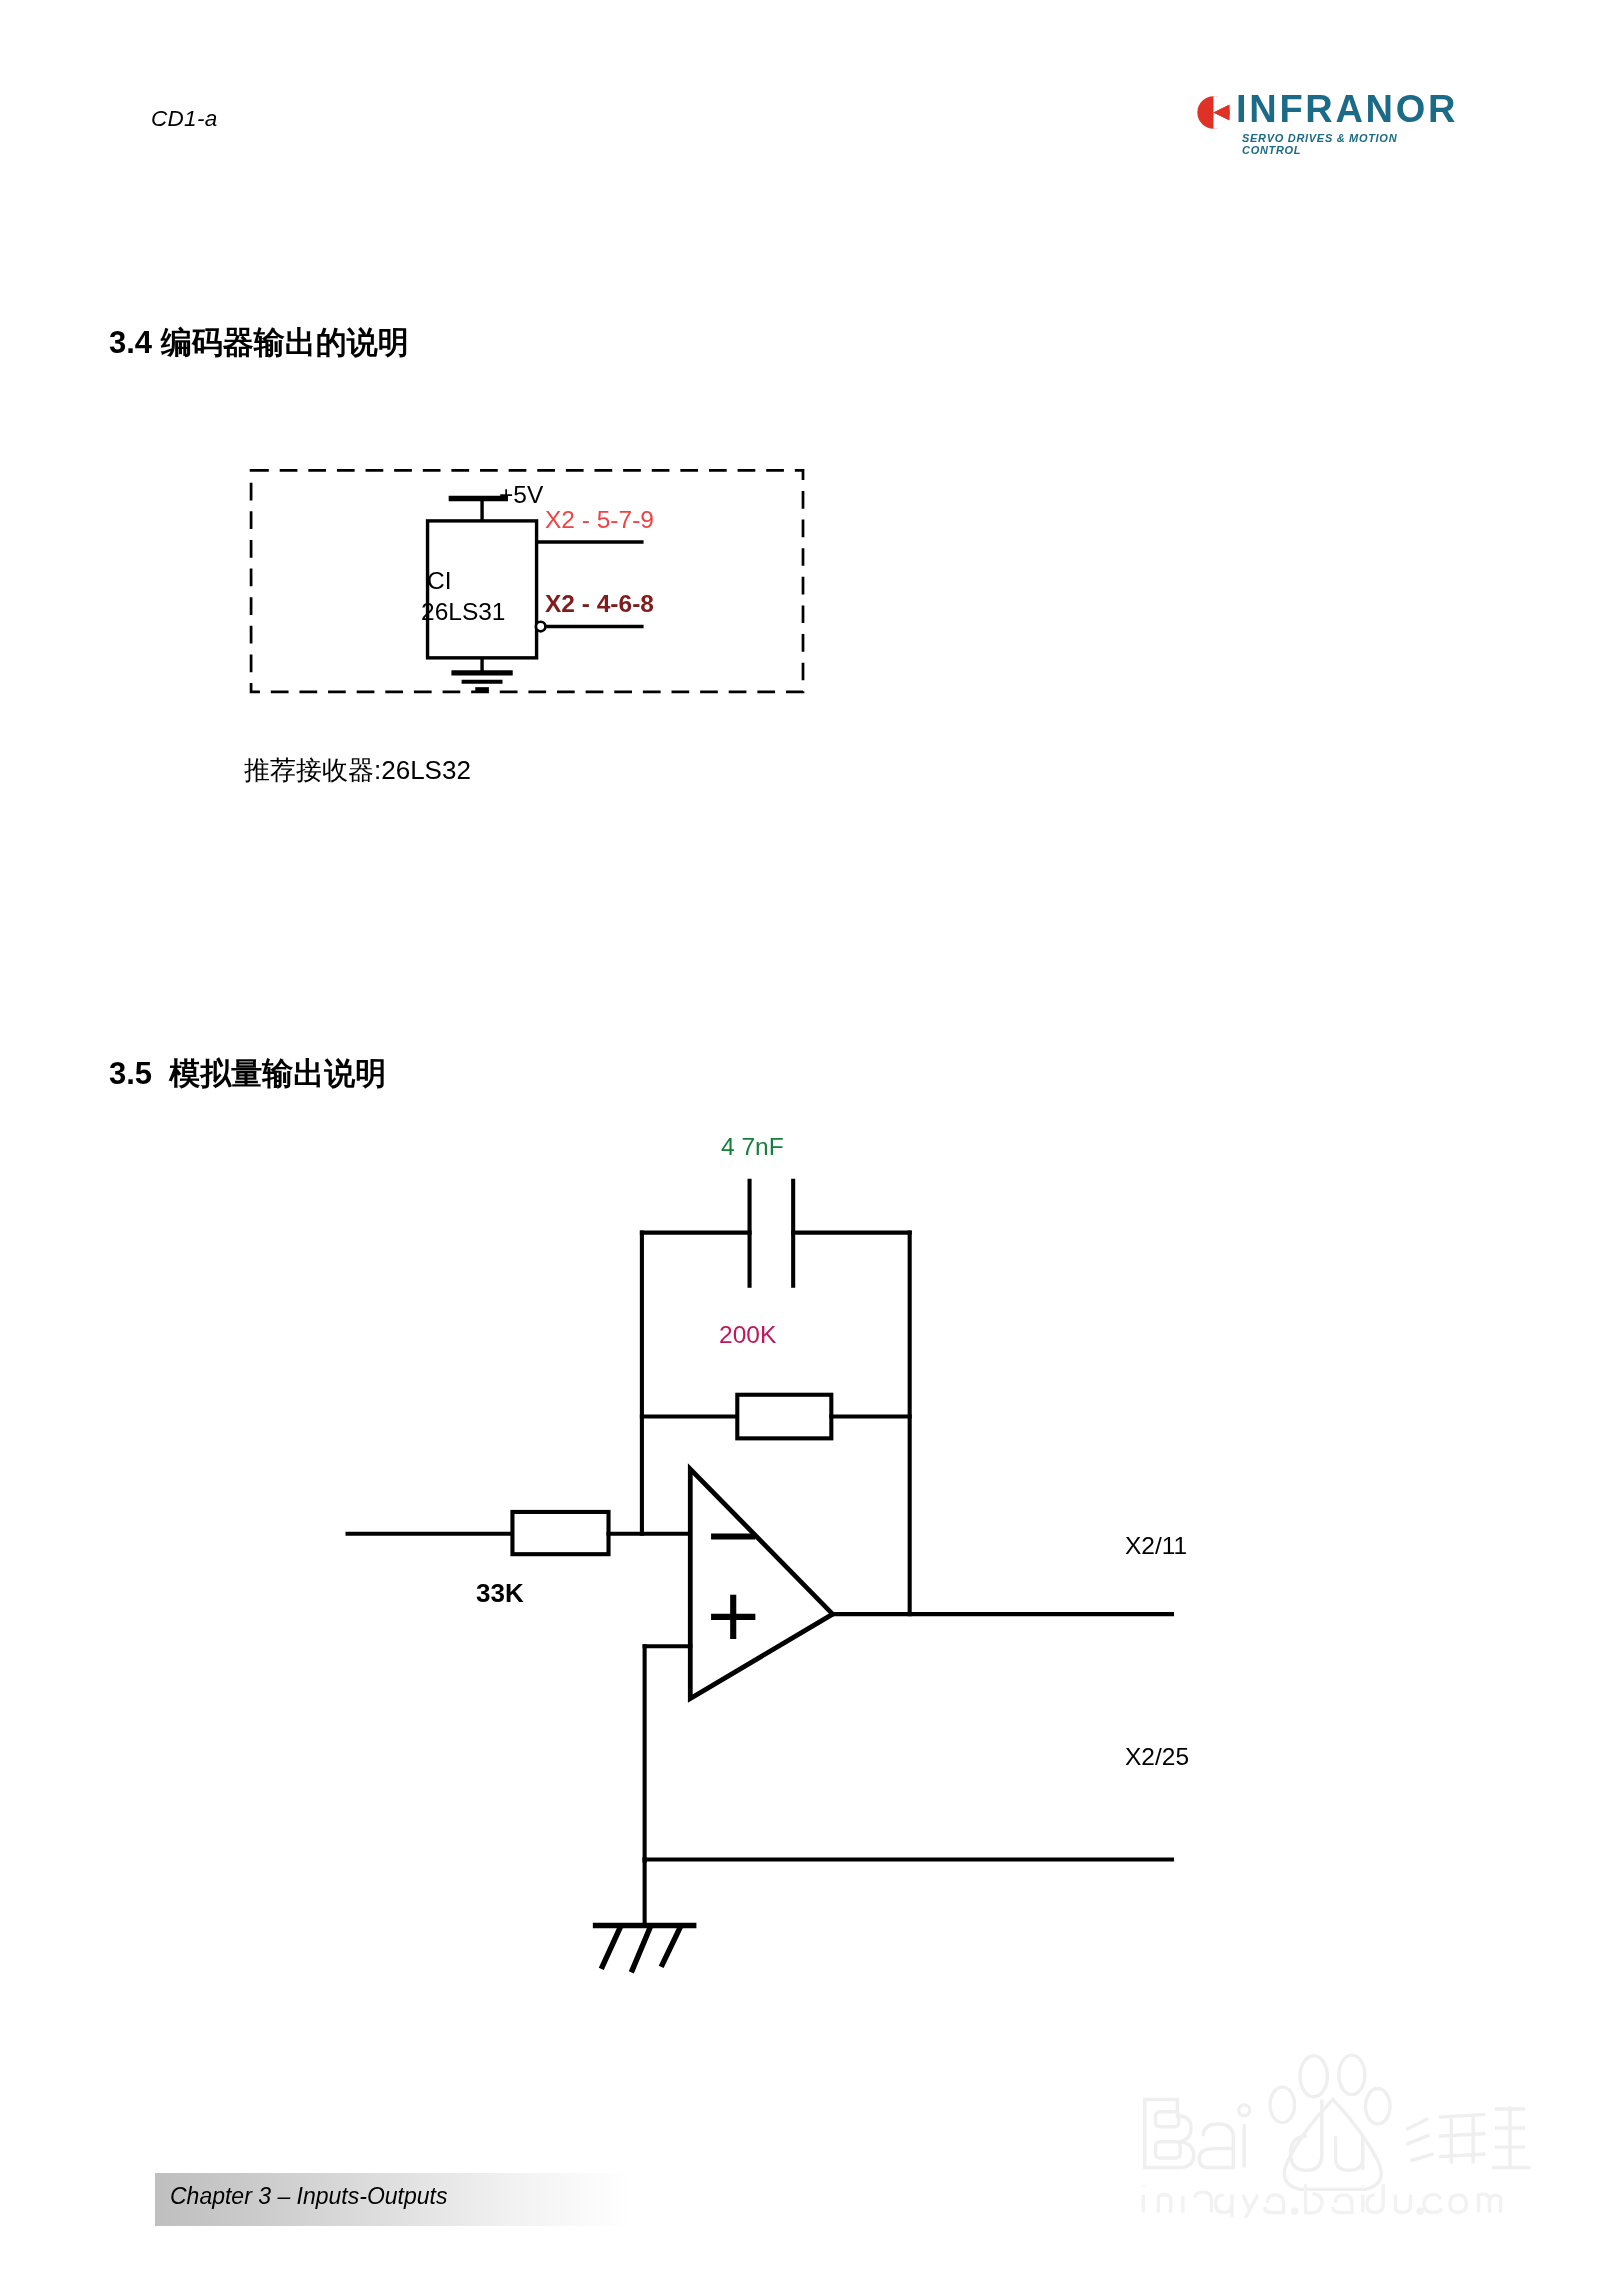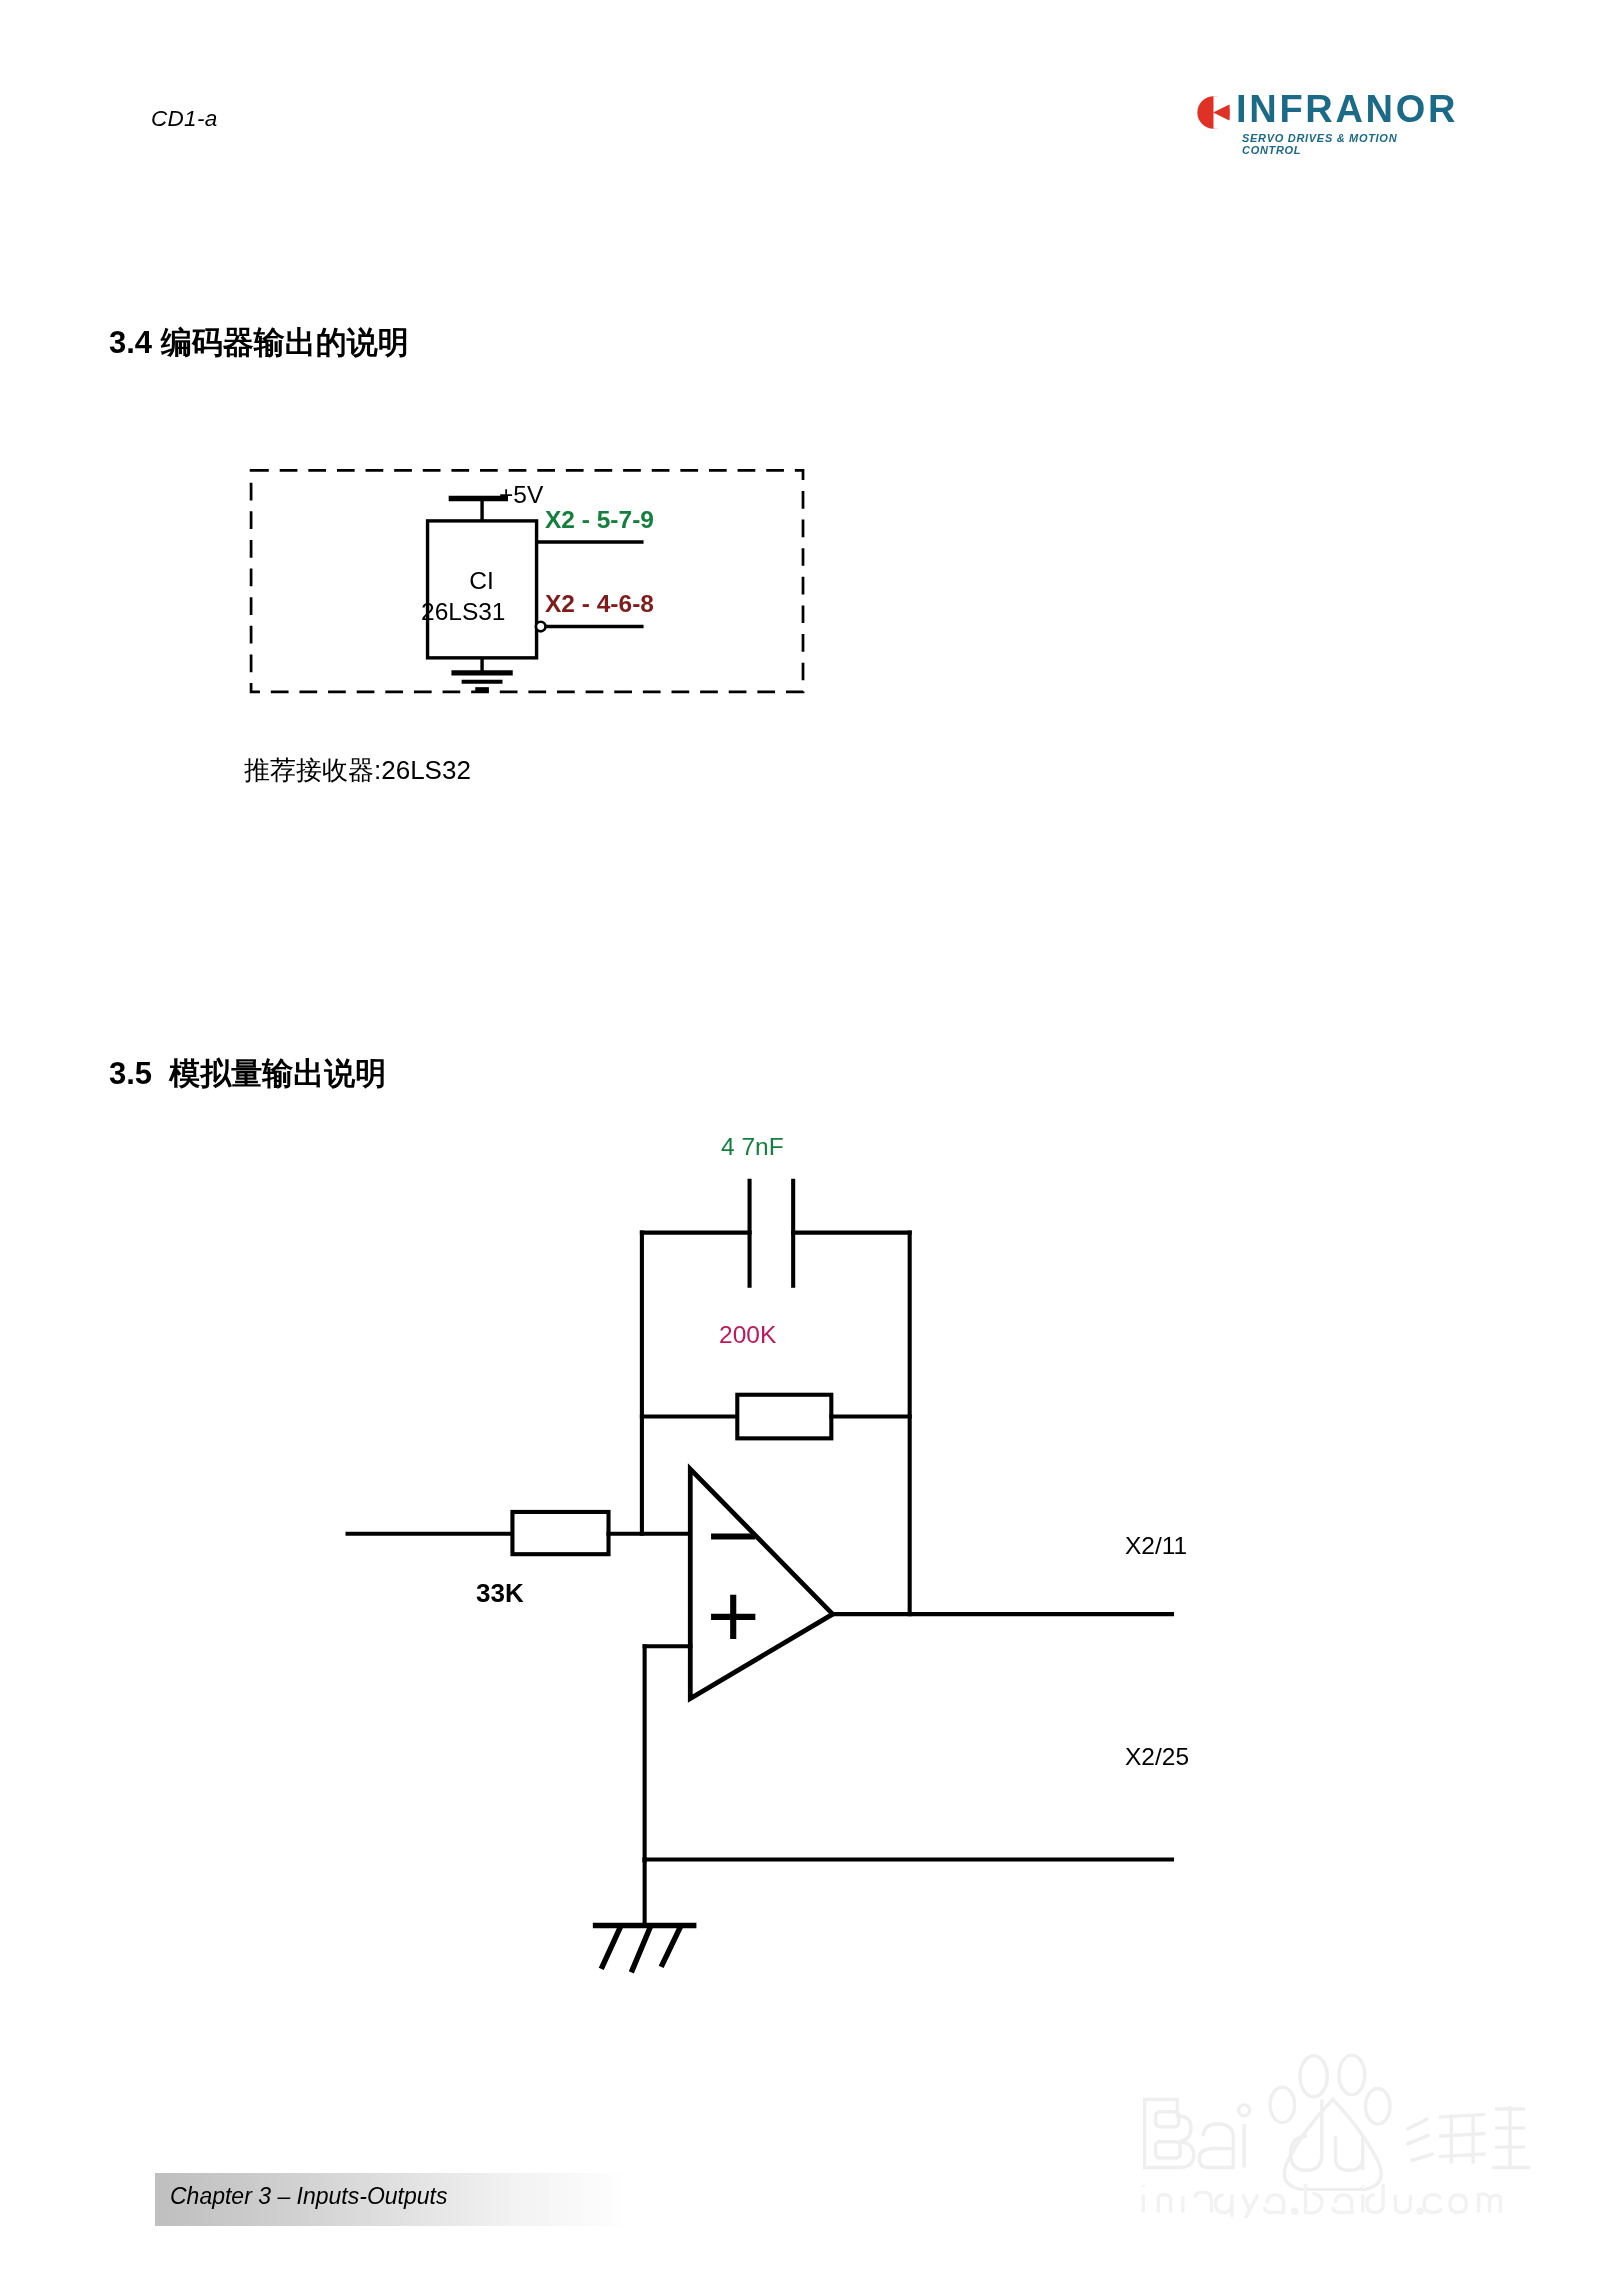--- a/index.html
+++ b/index.html
@@ -97,24 +97,24 @@
 
       <line x1="447" y1="145" x2="604" y2="145" stroke="#000" stroke-width="5"></line>
 
       <circle cx="453" cy="269" r="7" fill="#fff" stroke="#000" stroke-width="4"></circle>
       <line x1="461" y1="269" x2="604" y2="269" stroke="#000" stroke-width="5"></line>
     </svg>
   </div>
 
   <div style="position:absolute;left:499px;top:481px;font-size:24.5px;color:#000;white-space:pre;">+5V</div>
 
-  <div style="position:absolute;left:427px;top:567px;width:109px;text-align:center;font-size:24.5px;color:#000;white-space:pre;">CI</div>
+  <div style="position:absolute;left:427px;top:567px;width:109px;font-size:24.5px;color:#000;white-space:pre;">CI</div>
   <div style="position:absolute;left:421px;top:598px;width:123px;text-align:left;font-size:24.5px;color:#000;white-space:pre;">26LS31</div>
 
-  <div style="position:absolute;left:545px;top:506px;font-size:24.5px;font-weight:700;color:#15803d;white-space:pre;">X2 - 5-7-9</div>
+  <div style="position:absolute;left:545px;top:506px;font-size:24.5px;font-weight:400;color:#ef4444;white-space:pre;">X2 - 5-7-9</div>
   <div style="position:absolute;left:545px;top:590px;font-size:24.5px;font-weight:700;color:#7f1d1d;white-space:pre;">X2 - 4-6-8</div>
 
   <div class="note">推荐接收器:26LS32</div>
 
   <div class="h2" id="heading-35">3.5  模拟量输出说明</div>
 
   <div class="draw" style="left:320px;top:1159px;">
     <svg width="900" height="804" viewBox="0 0 1320 1180">
       <g stroke="#000" stroke-width="6" fill="none" stroke-linecap="square">
 

